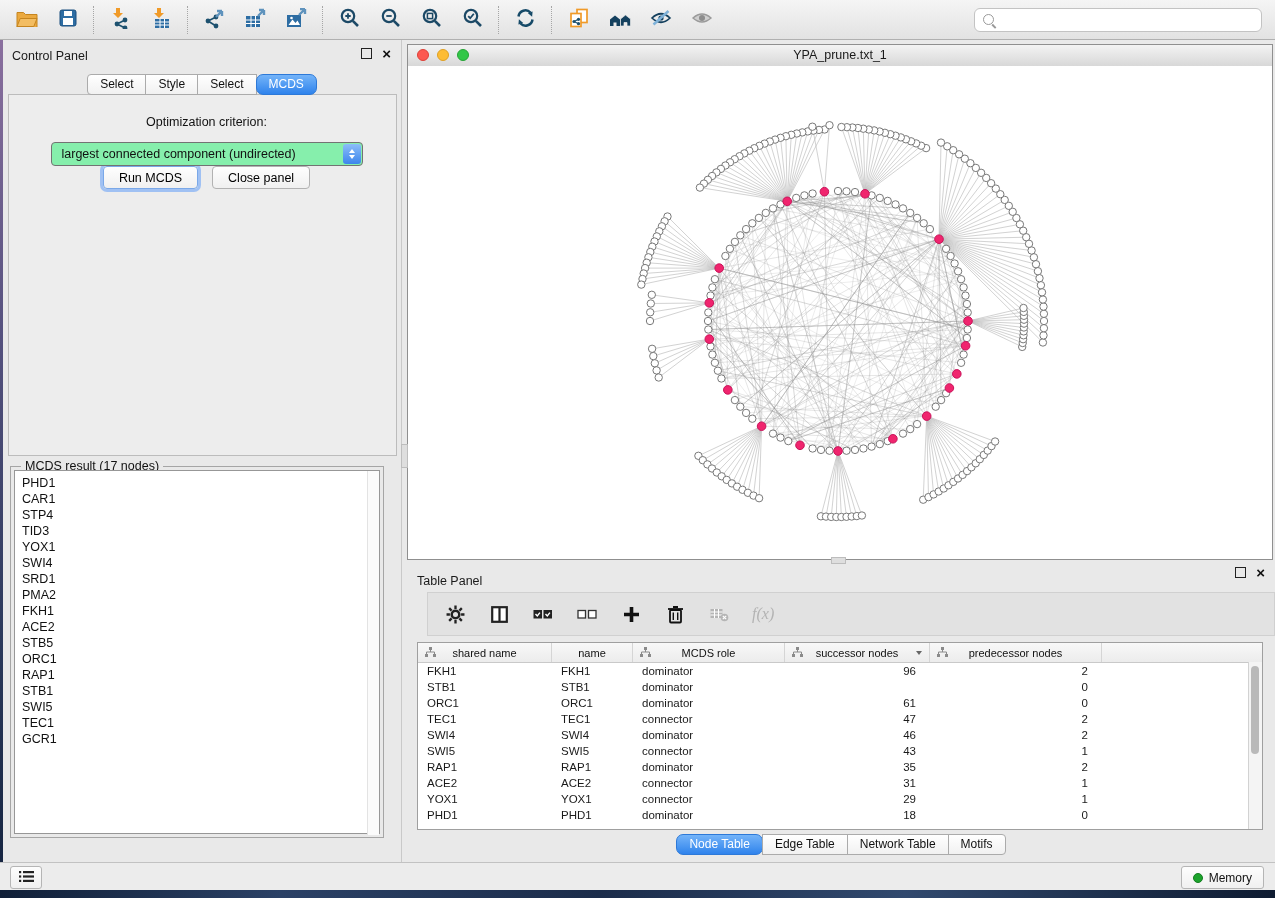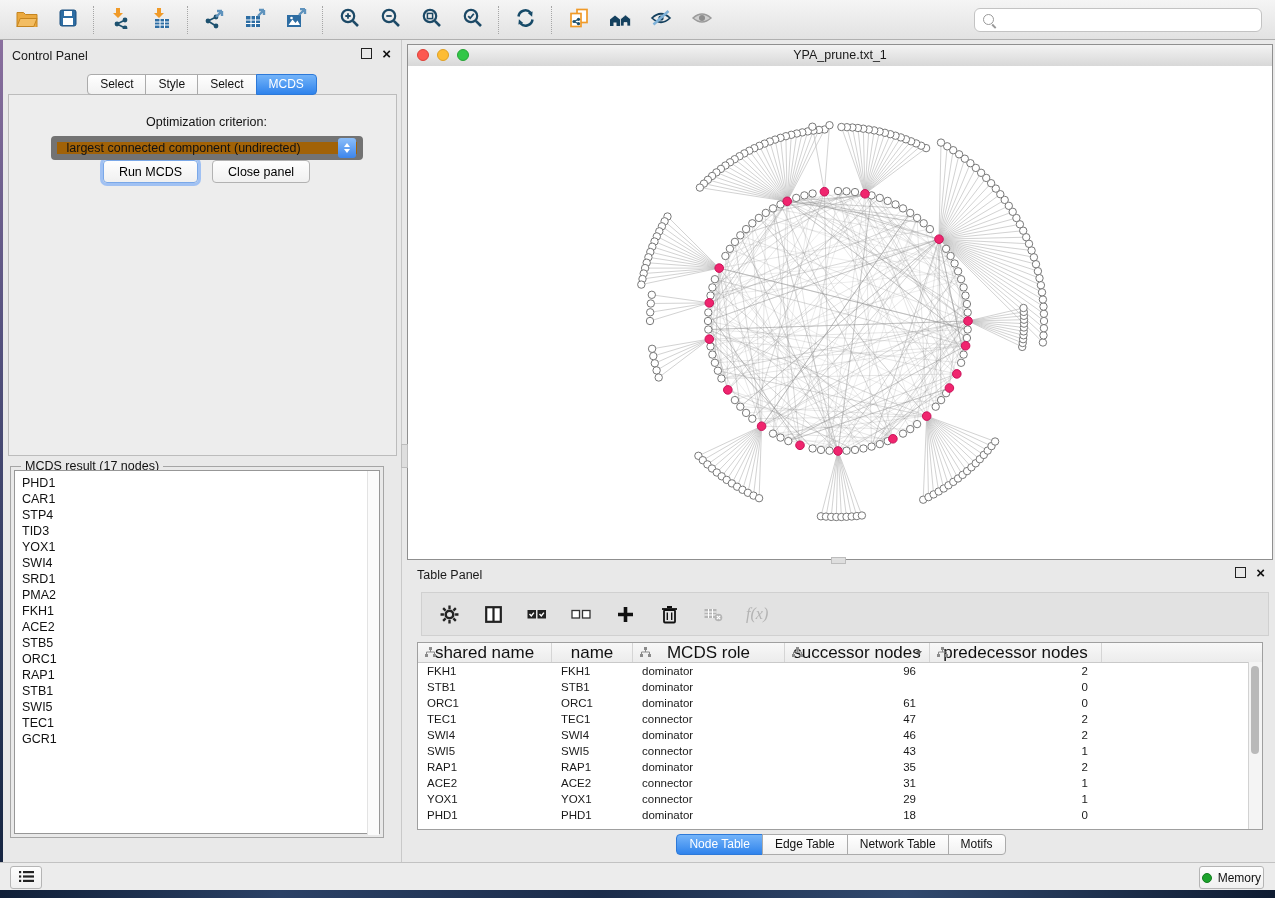--- a/index.html
+++ b/index.html
@@ -26,25 +26,25 @@
                  border-right:1px solid #c9c9c9;box-sizing:border-box;}
   .panel-title{position:absolute;left:9px;top:9px;font-size:12.5px;color:#1a1a1a;}
   .win-btns{position:absolute;right:10px;top:8px;display:flex;gap:10px;align-items:center;}
   .float-icon{width:9px;height:9px;border:1.5px solid #222;display:inline-block;}
   .close-icon{font-weight:900;font-size:15px;line-height:11px;color:#111;}
   .cp-tabs{position:absolute;left:0;top:34px;width:100%;display:flex;justify-content:center;z-index:2;}
   .tab{height:19px;line-height:19px;padding:0 12px;background:linear-gradient(#ffffff,#f1f1f1);
        border:1px solid #ababab;margin-left:-1px;font-size:12px;color:#111;}
   .tab:first-child{border-radius:4px 0 0 4px;margin-left:0;}
   .tab:last-child{border-radius:0 4px 4px 0;}
-  .tab.selected{background:linear-gradient(#74b4f9,#2f83ec);border-color:#2d79d8;color:#fff;}
+  .tab.selected{background:linear-gradient(#74b4f9,#2f83ec);border-color:#2d79d8;color:#fff;border-radius:7px;}
   .cp-box{position:absolute;left:5px;top:54px;width:389px;height:362px;background:#ededed;
           border:1px solid #bcbcbc;box-sizing:border-box;padding-left:8px;}
   .opt-label{margin-top:20px;text-align:center;font-size:12.5px;}
-  .dropdown{position:relative;margin:7px auto 0;width:312px;height:24px;background:#a16207;border:6px solid #737373;
+  .dropdown{position:relative;margin:13px auto 0;width:312px;height:24px;background:#86efac;border:1px solid #737373;
             border-radius:4px;display:flex;align-items:center;box-sizing:border-box;}
   .dropdown-text{flex:1;padding-left:10px;font-size:12.5px;white-space:nowrap;overflow:hidden;}
   .stepper{width:18px;height:20px;margin-right:1px;border-radius:3px;background:linear-gradient(#8cbef9,#3c85ec);
            display:flex;flex-direction:column;align-items:center;justify-content:center;gap:2px;}
   .arr-up{width:0;height:0;border-left:3.5px solid transparent;border-right:3.5px solid transparent;border-bottom:4px solid #fff;}
   .arr-dn{width:0;height:0;border-left:3.5px solid transparent;border-right:3.5px solid transparent;border-top:4px solid #fff;}
   .btn-row{margin-top:0;display:flex;justify-content:center;gap:14px;}
   .btn{height:23px;padding:0 15px;background:linear-gradient(#fefefe,#f0f0f0);border:1px solid #b2b2b2;
        border-radius:4px;font-size:12.5px;font-family:"Liberation Sans",sans-serif;}
   .btn.focus{box-shadow:0 0 0 3px rgba(108,163,246,.6);border-color:#7aa8e8;}
@@ -64,45 +64,45 @@
   .light.red{background:#fc5850;border:1px solid #dd4038;}
   .light.yellow{background:#fdbc33;border:1px solid #dfa023;}
   .light.green{background:#33c748;border:1px solid #26a436;}
   .nw-title{text-align:center;line-height:20px;font-size:12.5px;color:#1a1a1a;}
   .nw-canvas{position:absolute;left:0;top:21px;right:0;bottom:0;background:#fff;}
   .nw-canvas svg{display:block;width:100%;height:100%;}
   .grip-h{position:absolute;left:831px;top:557px;width:15px;height:7px;background:#dedede;border:1px solid #bdbdbd;box-sizing:border-box;z-index:3;}
   .grip-v{position:absolute;left:401px;top:444px;width:7px;height:24px;background:#dedede;border:1px solid #bdbdbd;box-sizing:border-box;z-index:3;}
   
   .table-panel{position:absolute;left:407px;top:560px;width:868px;height:302px;background:#e9e9e9;}
-  .tp-toolbar{position:absolute;left:14px;top:32px;width:848px;height:44px;background:#e2e2e2;
+  .tp-toolbar{position:absolute;left:20px;top:32px;width:848px;height:44px;background:#e2e2e2;
               border:1px solid #d0d0d0;box-sizing:border-box;display:flex;align-items:center;
               padding-left:16px;gap:22px;}
   .tp-icon{display:flex;align-items:center;justify-content:center;width:22px;height:22px;}
   .fx{font-family:"Liberation Serif",serif;font-style:italic;font-size:16px;color:#b3b3b3;}
   .tp-table{position:absolute;left:10px;top:82px;width:846px;height:188px;background:#fff;
             border:1px solid #9f9f9f;box-sizing:border-box;overflow:hidden;}
   .thead{display:flex;height:19px;background:linear-gradient(#f8f8f8,#ececec);border-bottom:1px solid #c9c9c9;}
   .th{position:relative;display:flex;align-items:center;justify-content:center;gap:5px;
-      border-right:1px solid #d5d5d5;font-size:17px;box-sizing:border-box;height:19px;}
+      border-right:1px solid #d5d5d5;font-size:11px;box-sizing:border-box;height:19px;}
   .th.filler{flex:1;border-right:none;}
   .th .tree{position:absolute;left:7px;top:4px;}
   .sort-arr{position:absolute;right:7px;top:8px;width:0;height:0;border-left:3.5px solid transparent;
             border-right:3.5px solid transparent;border-top:4px solid #666;}
   .tr{display:flex;height:16px;line-height:16px;font-size:11.5px;color:#1a1a1a;}
   .td{box-sizing:border-box;padding-left:9px;white-space:nowrap;overflow:hidden;}
   .td.num{text-align:right;padding-right:14px;padding-left:0;}
   .vscroll{position:absolute;right:0;top:19px;bottom:0;width:13px;background:#f4f4f4;border-left:1px solid #d2d2d2;}
   .vthumb{position:absolute;left:2px;top:4px;width:8px;height:88px;background:#b9b9b9;border-radius:4px;}
   .tp-tabs{position:absolute;left:0;top:274px;width:100%;display:flex;justify-content:center;}
   
   .status-bar{position:absolute;left:0;top:862px;width:1275px;height:28px;background:#ececec;border-top:1px solid #c2c2c2;box-sizing:border-box;}
   .sb-left-btn{position:absolute;left:10px;top:3px;width:30px;height:21px;background:linear-gradient(#fdfdfd,#efefef);
                border:1px solid #b5b5b5;border-radius:3px;display:flex;align-items:center;justify-content:center;}
-  .memory-btn{position:absolute;right:11px;top:3px;height:21px;padding:0 2px;display:flex;align-items:center;gap:6px;
+  .memory-btn{position:absolute;right:11px;top:3px;height:21px;padding:0 11px;display:flex;align-items:center;gap:6px;
               background:linear-gradient(#fdfdfd,#f0f0f0);border:1px solid #b5b5b5;border-radius:3px;font-size:12px;}
   .mem-dot{width:10px;height:10px;border-radius:50%;background:#1ca32c;border:1px solid #157d21;box-sizing:border-box;}
 </style>
 </head>
 <body>
 
 <div id="root">
 
   <div class="toolbar">
     <div class="tbtn">
@@ -928,21 +928,21 @@
             <circle cx="548.8" cy="307.9" r="4.3" fill="#F0256E" stroke="#C9135B" stroke-width="1"></circle>
             <circle cx="557.6" cy="279.8" r="4.3" fill="#F0256E" stroke="#C9135B" stroke-width="1"></circle>
           </g>
         </svg>
     </div>
   </div>
   <div class="grip-h"></div>
   <div class="grip-v"></div>
 
   <div class="table-panel">
-    <div class="panel-title" style="position:absolute;left:10px;top:8px;">Table Panel</div>
+    <div class="panel-title" style="position:absolute;left:10px;top:14px;">Table Panel</div>
     <div class="win-btns" style="top:7px;">
       <span class="float-icon"></span>
       <span class="close-icon">×</span>
     </div>
     <div class="tp-toolbar">
       <span class="tp-icon">
           <svg width="19" height="19" viewBox="0 0 18 18">
             <circle cx="9" cy="9" r="3.6" fill="none" stroke="#222" stroke-width="2.4"></circle>
             <path d="M9 0.5v3.2M9 14.3v3.2M0.5 9h3.2M14.3 9h3.2M3 3l2.3 2.3M12.7 12.7L15 15M15 3l-2.3 2.3M5.3 12.7L3 15" stroke="#222" stroke-width="2.2"></path>
           </svg>

